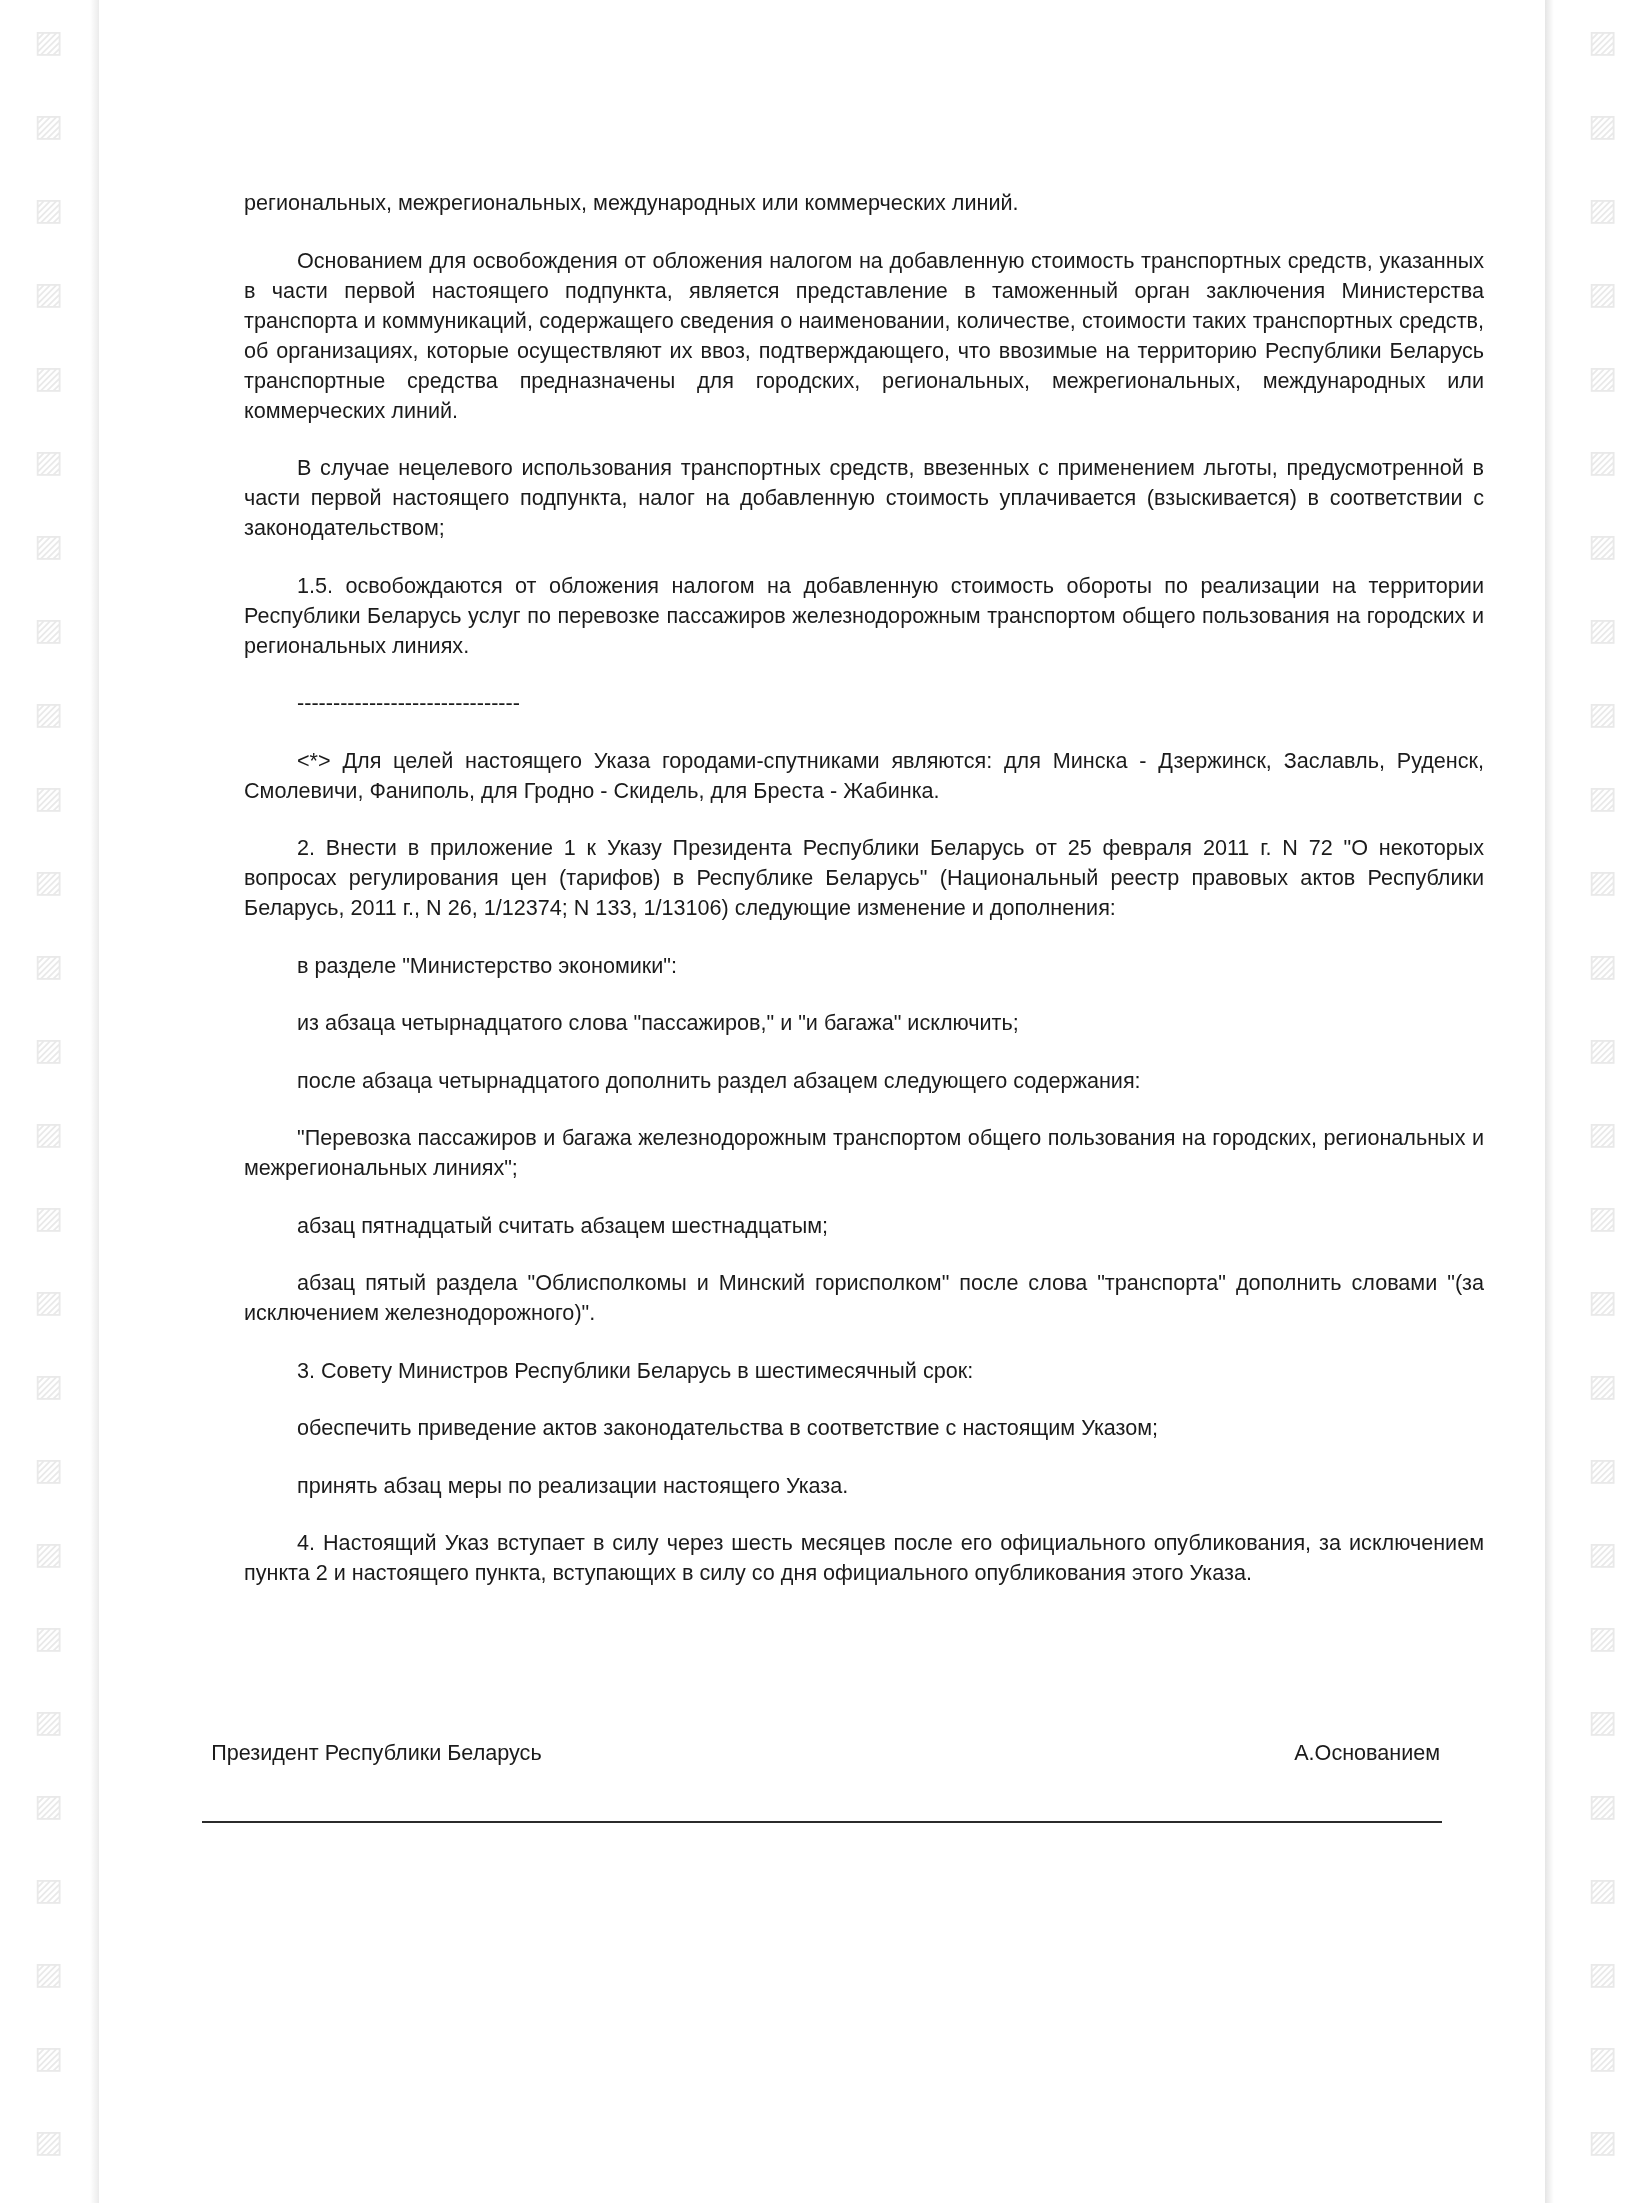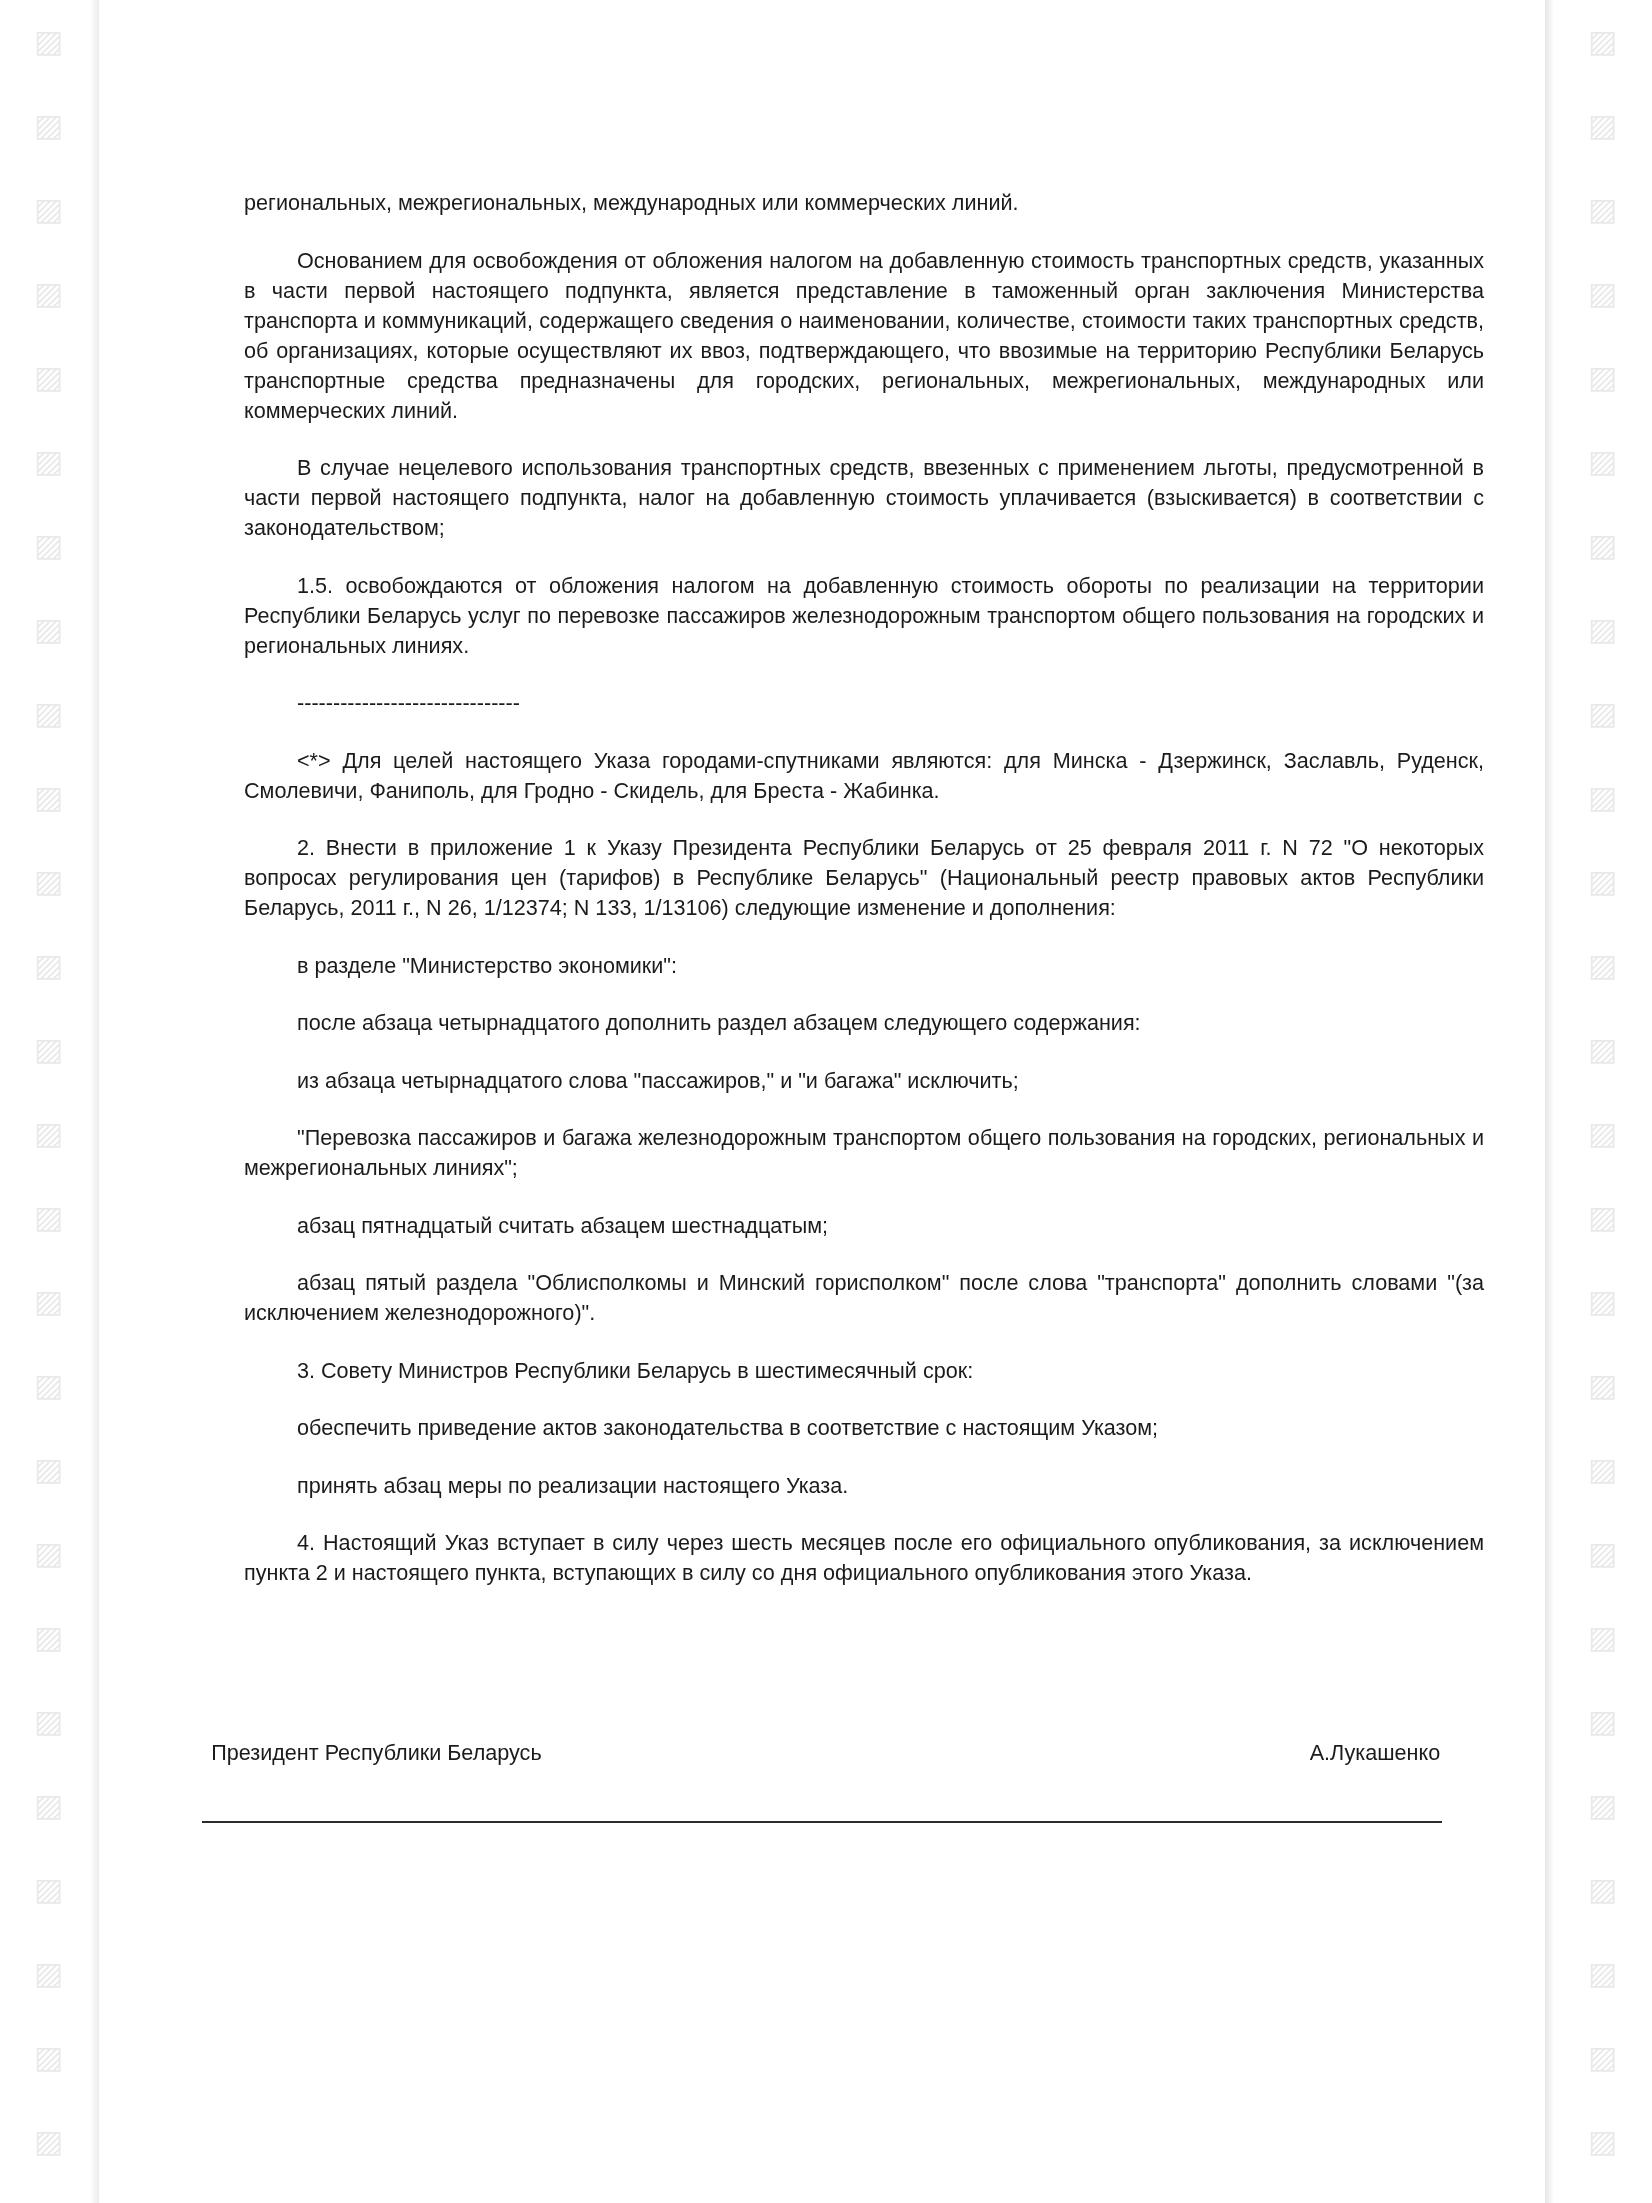--- a/index.html
+++ b/index.html
@@ -162,35 +162,35 @@
       <p class="para noindent">региональных, межрегиональных, международных или коммерческих линий.</p>
       <p class="para indent">Основанием для освобождения от обложения налогом на добавленную стоимость транспортных средств, указанных в части первой настоящего подпункта, является представление в таможенный орган заключения Министерства транспорта и коммуникаций, содержащего сведения о наименовании, количестве, стоимости таких транспортных средств, об организациях, которые осуществляют их ввоз, подтверждающего, что ввозимые на территорию Республики Беларусь транспортные средства предназначены для городских, региональных, межрегиональных, международных или коммерческих линий.</p>
       <p class="para indent">В случае нецелевого использования транспортных средств, ввезенных с применением льготы, предусмотренной в части первой настоящего подпункта, налог на добавленную стоимость уплачивается (взыскивается) в соответствии с законодательством;</p>
       <p class="para indent">1.5. освобождаются от обложения налогом на добавленную стоимость обороты по реализации на территории Республики Беларусь услуг по перевозке пассажиров железнодорожным транспортом общего пользования на городских и региональных линиях.</p>
 
       <div class="divider-dashes">-------------------------------</div>
 
       <p class="para indent">&lt;*&gt; Для целей настоящего Указа городами-спутниками являются: для Минска - Дзержинск, Заславль, Руденск, Смолевичи, Фаниполь, для Гродно - Скидель, для Бреста - Жабинка.</p>
       <p class="para indent">2. Внести в приложение 1 к Указу Президента Республики Беларусь от 25 февраля 2011 г. N 72 "О некоторых вопросах регулирования цен (тарифов) в Республике Беларусь" (Национальный реестр правовых актов Республики Беларусь, 2011 г., N 26, 1/12374; N 133, 1/13106) следующие изменение и дополнения:</p>
       <p class="para indent">в разделе "Министерство экономики":</p>
+      <p class="para indent">из абзаца четырнадцатого слова "пассажиров," и "и багажа" исключить;</p>
       <p class="para indent">после абзаца четырнадцатого дополнить раздел абзацем следующего содержания:</p>
-      <p class="para indent">из абзаца четырнадцатого слова "пассажиров," и "и багажа" исключить;</p>
       <p class="para indent">"Перевозка пассажиров и багажа железнодорожным транспортом общего пользования на городских, региональных и межрегиональных линиях";</p>
       <p class="para indent">абзац пятнадцатый считать абзацем шестнадцатым;</p>
       <p class="para indent">абзац пятый раздела "Облисполкомы и Минский горисполком" после слова "транспорта" дополнить словами "(за исключением железнодорожного)".</p>
       <p class="para indent">3. Совету Министров Республики Беларусь в шестимесячный срок:</p>
       <p class="para indent">обеспечить приведение актов законодательства в соответствие с настоящим Указом;</p>
       <p class="para indent">принять абзац меры по реализации настоящего Указа.</p>
       <p class="para indent">4. Настоящий Указ вступает в силу через шесть месяцев после его официального опубликования, за исключением пункта 2 и настоящего пункта, вступающих в силу со дня официального опубликования этого Указа.</p>
 
     </div>
 
     <div class="signature-row">
       <div class="signature-left">Президент Республики Беларусь</div>
-      <div class="signature-right">А.Лукашенко</div>
+      <div class="signature-right">А.Основанием</div>
     </div>
 
     <div class="footer-rule"></div>
 
   </div>
 
   <div class="page-shadow-right"></div>
 
   <div class="watermark right">
     <div class="wm-row">▨</div>

